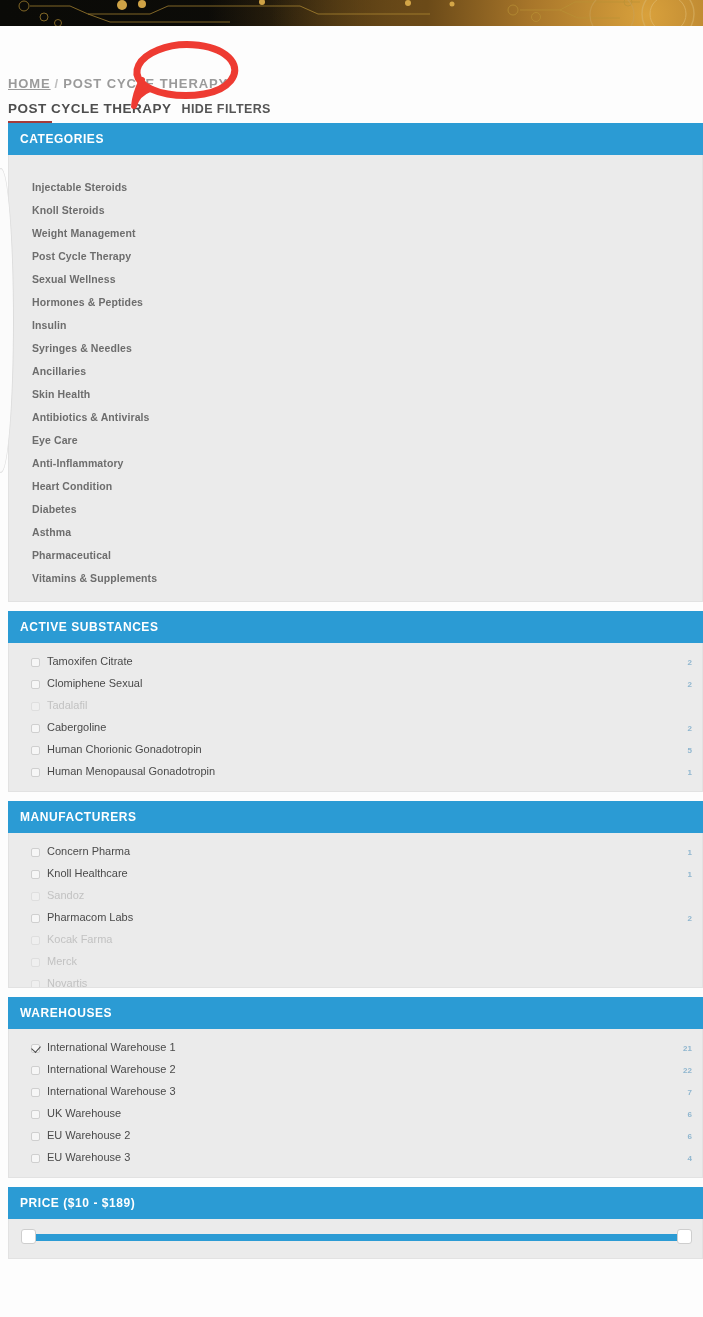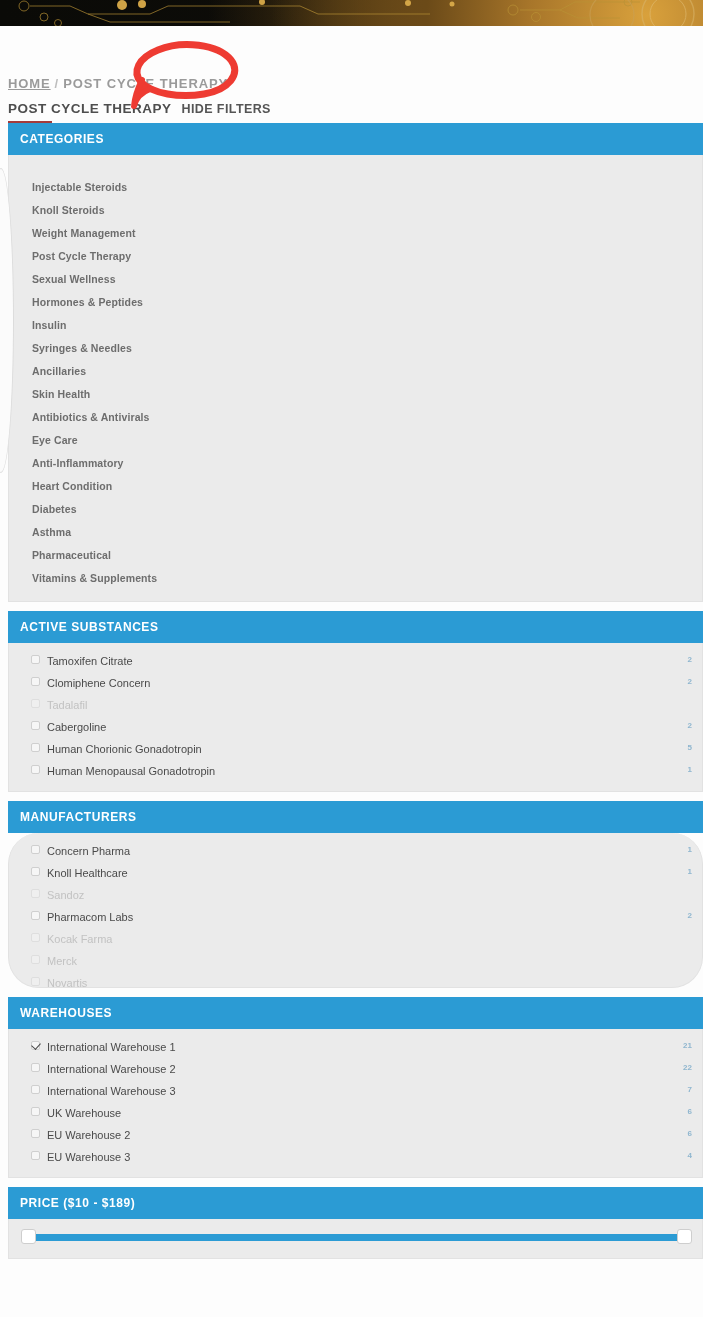--- a/index.html
+++ b/index.html
@@ -69,21 +69,21 @@
   .cat-list { padding: 20px 0 12px 0; }
   .cat-item {
     padding: 5.5px 0 5.5px 23px;
     font-size: 10.5px; font-weight: 700; color:#6d6d6d;
     letter-spacing:.1px; cursor:pointer;
   }
 
   
   .filter-list { padding: 7px 0 9px 0; }
   .filter-row {
-    display:flex; align-items:flex-start;
+    display:flex; align-items:flex-end;
     padding: 5px 10px 5px 22px;
     font-size: 11px; color:#4a4a4a; cursor:pointer;
   }
   .filter-row .label { flex: 1 1 auto; }
   .filter-row .count {
     flex: 0 0 auto; font-size: 8px; color:#8fb6cf; font-weight:600;
   }
   .filter-row.disabled { color:#c2c2c2; cursor:default; }
   .cbx {
     flex: 0 0 auto;
@@ -92,21 +92,21 @@
     background: #f6f6f6; position: relative;
   }
   .filter-row.disabled .cbx { border-color:#dedede; background:#efefef; }
   .cbx.checked::after {
     content:""; position:absolute;
     left: 1px; top: -1px;
     width: 5px; height: 7px;
     border: solid #4a4a4a; border-width: 0 1.4px 1.4px 0;
     transform: rotate(42deg);
   }
-  .panel-body.clipped { max-height: 155px; overflow: hidden; border-radius: 31px; }
+  .panel-body.clipped { max-height: 155px; overflow: hidden; }
 
   
   .slider-wrap { padding: 14px 10px 16px 12px; }
   .slider { position: relative; height: 9px; }
   .slider-track {
     position:absolute; left: 8px; right: 8px; top: 1px;
     height: 7px; background:#2b9bd4;
   }
   .slider-handle {
     position:absolute; top: -4px;
@@ -206,21 +206,21 @@
     <div class="panel-head">ACTIVE SUBSTANCES</div>
     <div class="panel-body">
       <div class="filter-list" id="active-substances-list">
           <div class="filter-row">
             <span class="cbx"></span>
             <span class="label">Tamoxifen Citrate</span>
             <span class="count">2</span>
           </div>
           <div class="filter-row">
             <span class="cbx"></span>
-            <span class="label">Clomiphene Concern</span>
+            <span class="label">Clomiphene Sexual</span>
             <span class="count">2</span>
           </div>
           <div class="filter-row disabled">
             <span class="cbx"></span>
             <span class="label">Tadalafil</span>
             <span class="count"></span>
           </div>
           <div class="filter-row">
             <span class="cbx"></span>
             <span class="label">Cabergoline</span>

